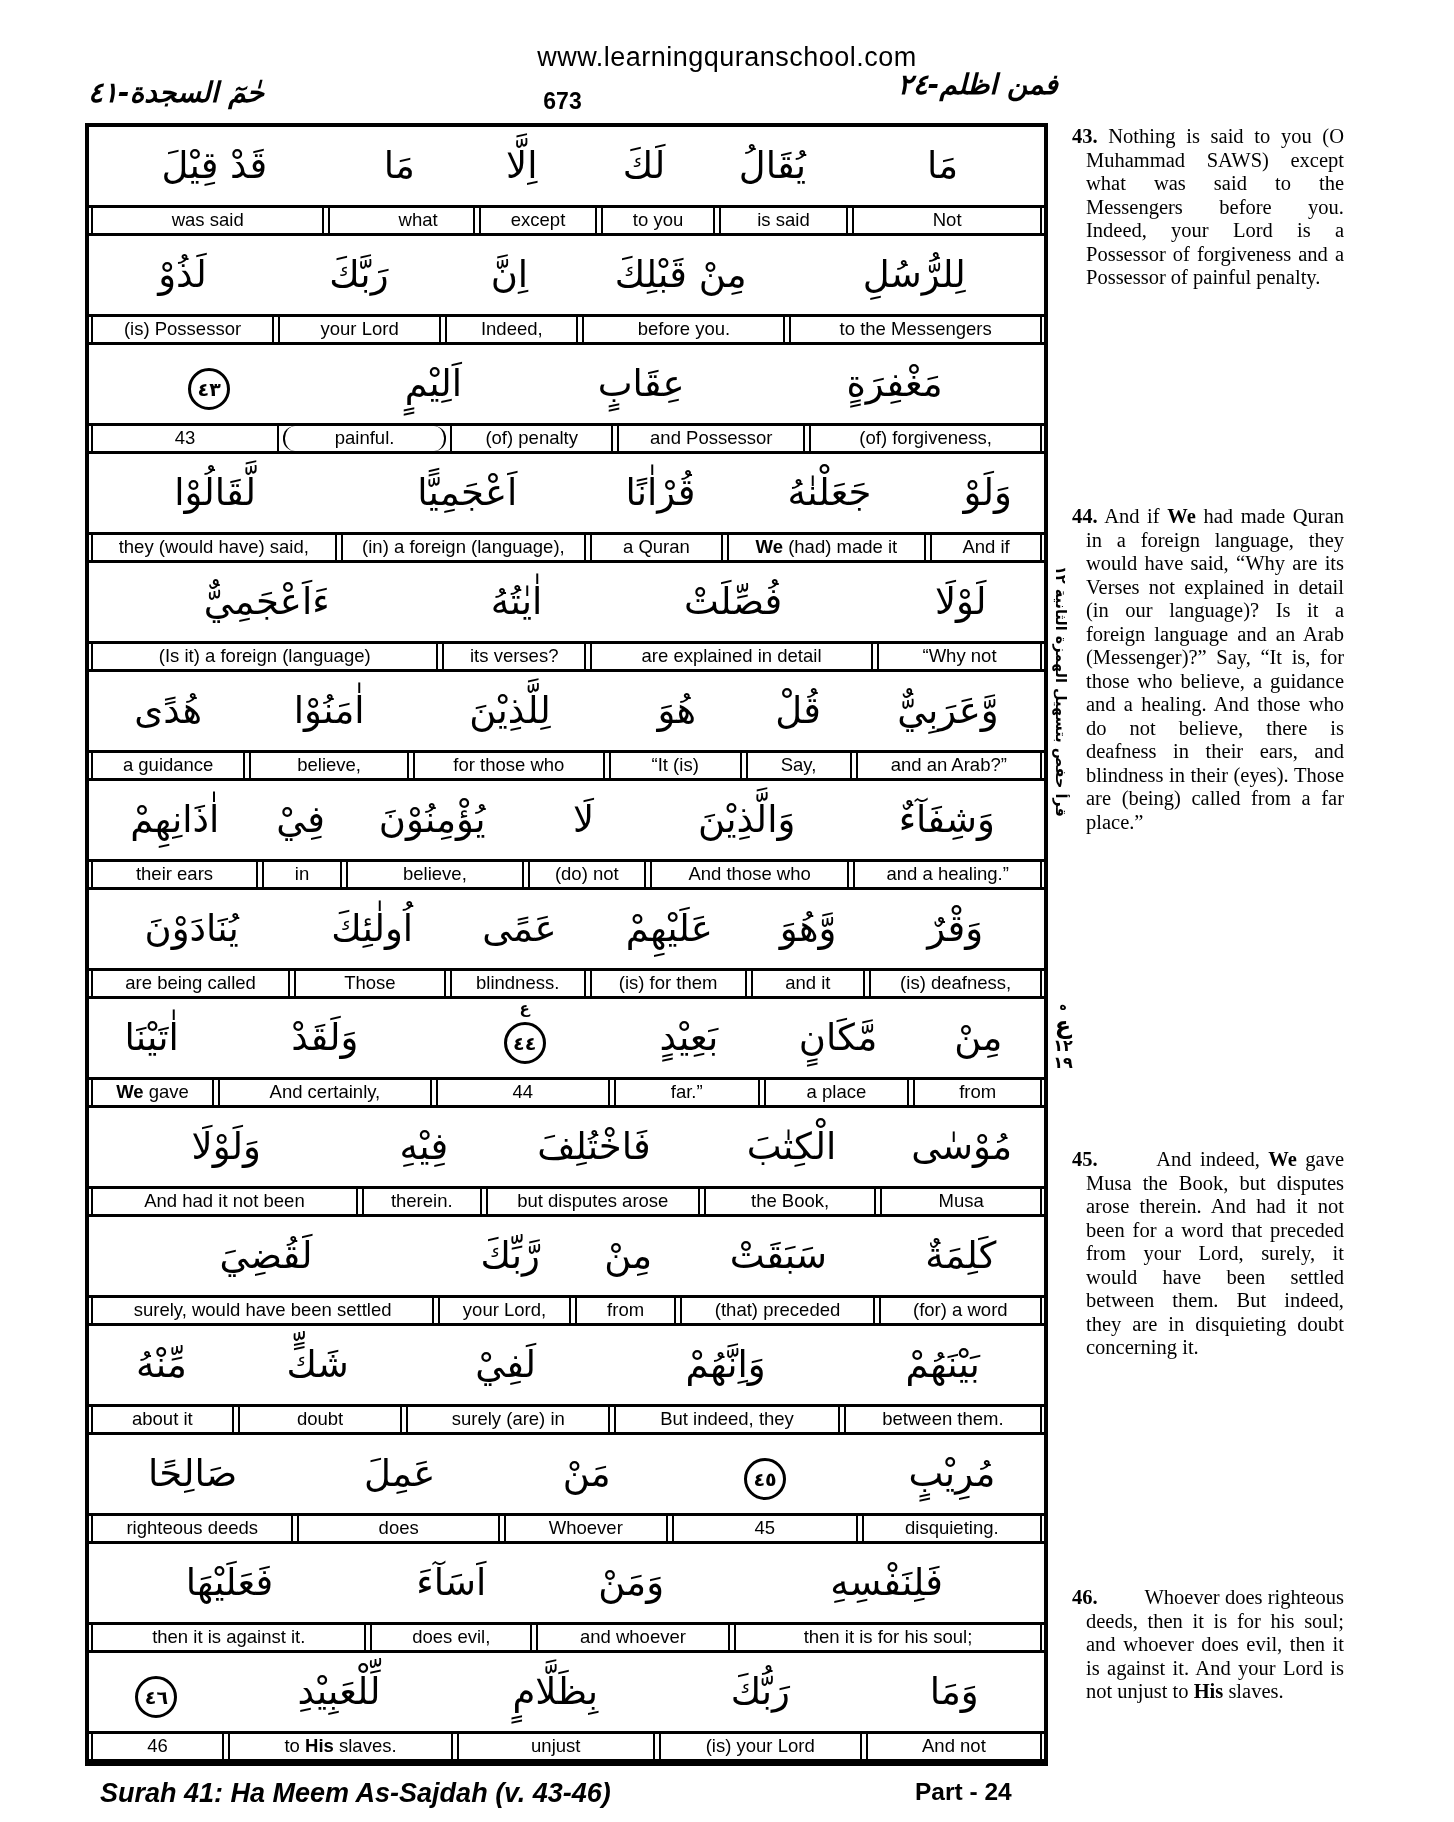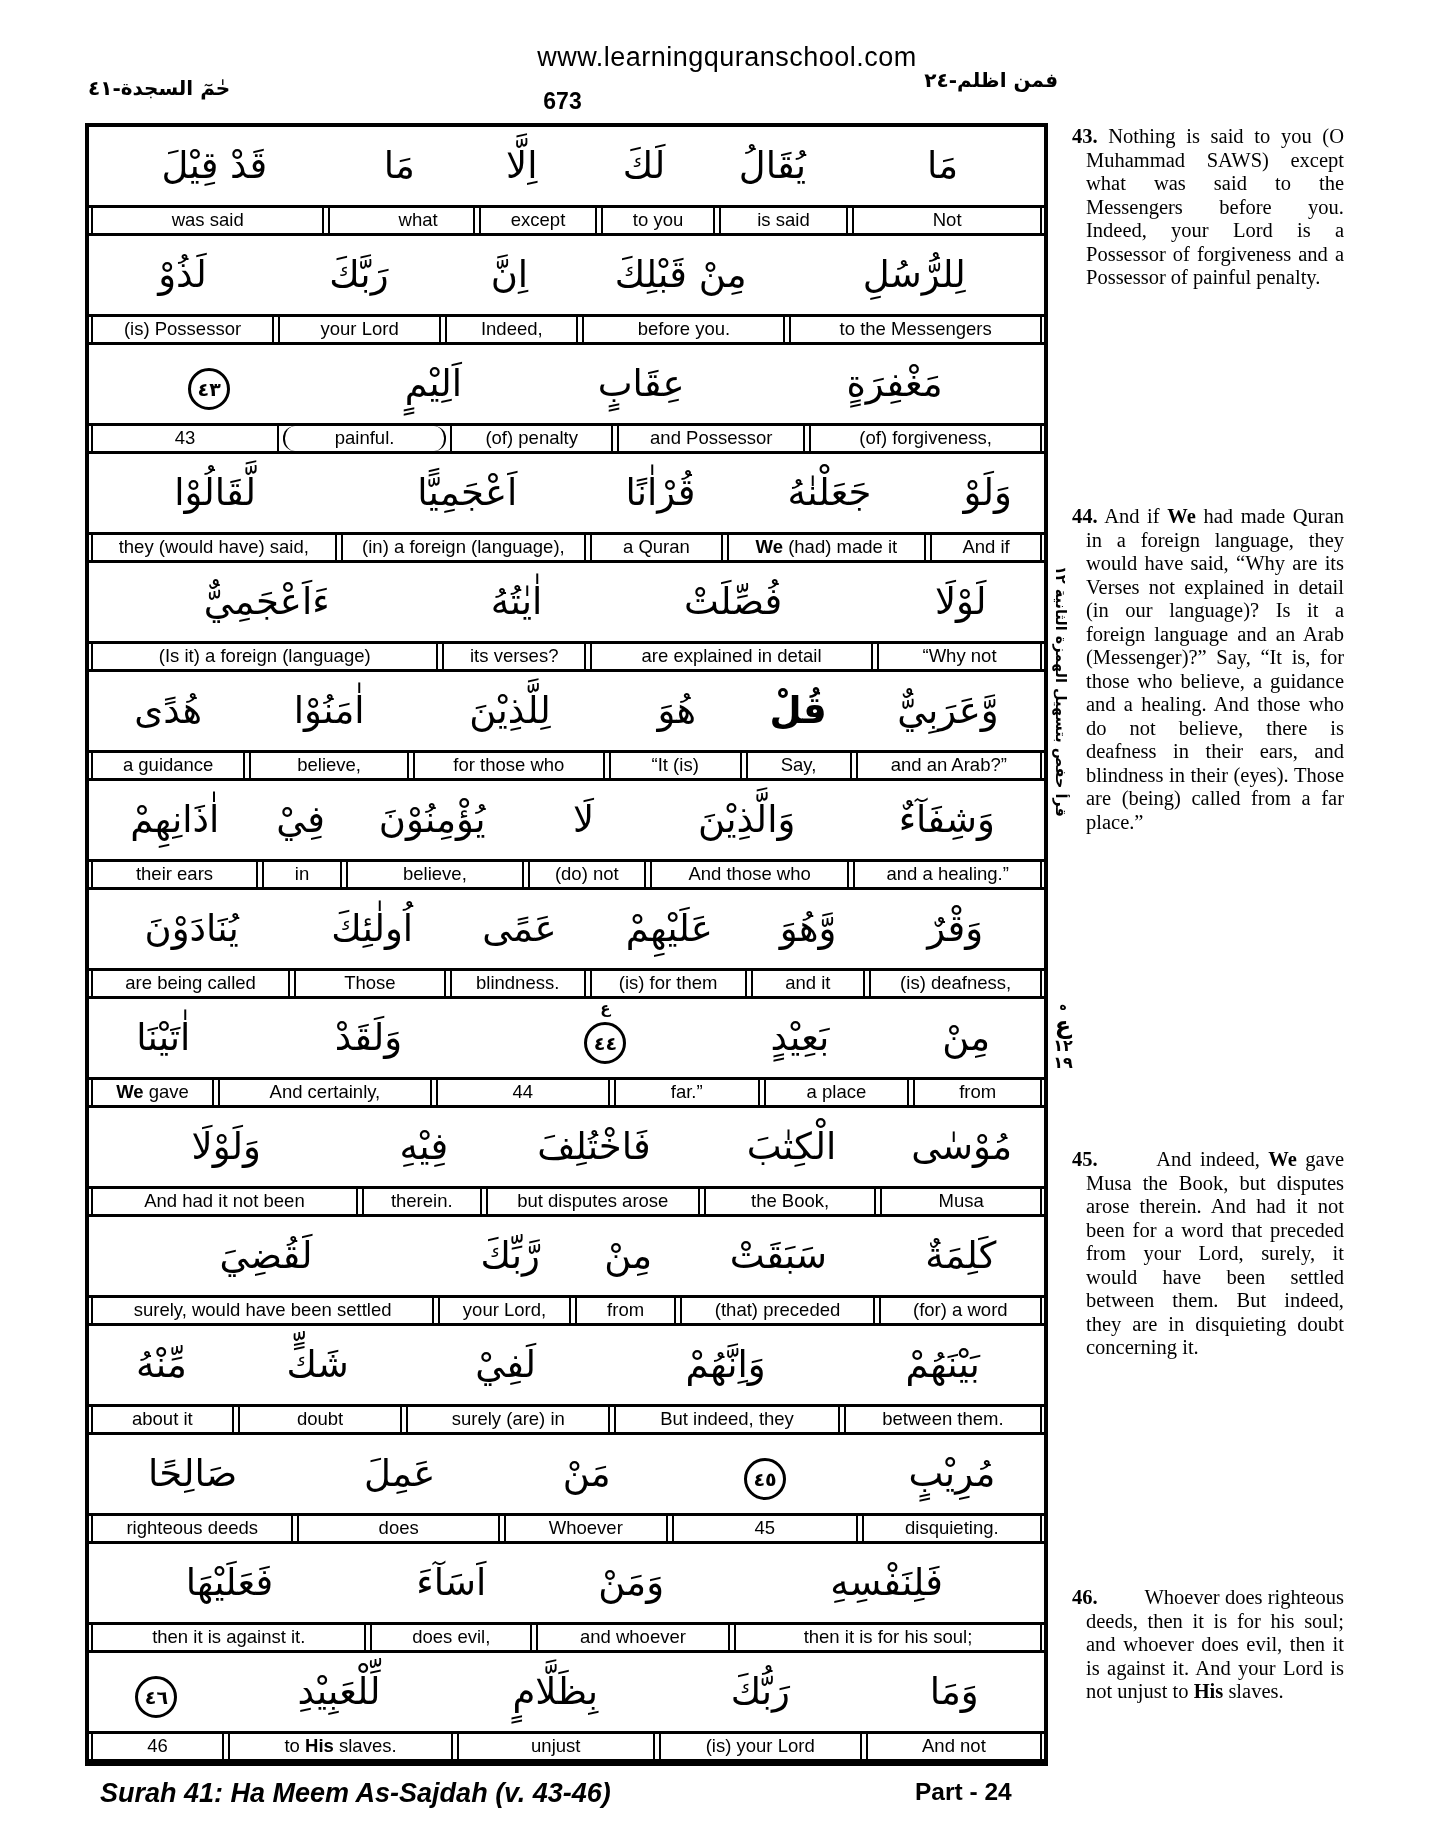--- a/index.html
+++ b/index.html
@@ -1,19 +1,19 @@
 <!DOCTYPE html>
 <html><head>
 <meta charset="utf-8">
 <style>
   html,body { margin:0; padding:0; background:#fff; }
   body { width:1454px; height:1822px; position:relative; font-family:"Liberation Sans",sans-serif; color:#000; overflow:hidden; }
 
   .website { position:absolute; top:42px; left:0; width:1454px; text-align:center; font-size:27px; letter-spacing:.5px; }
-  .hdr-ar { font-family:"DejaVu Sans",sans-serif; font-weight:bold; font-size:20px; direction:rtl; }
+  .hdr-ar { font-family:"DejaVu Sans",sans-serif; font-weight:bold; font-size:28px; direction:rtl;font-style:italic; }
   .hdr-left  { position:absolute; top:76px; left:88px; }
   .hdr-right { position:absolute; top:68px; left:820px; width:238px; text-align:right; }
   .page-num  { position:absolute; top:88px; left:85px; width:955px; text-align:center; font-weight:bold; font-size:23px; }
 
   .grid { position:absolute; left:85px; top:123px; width:955px; border:4px solid #000; background:#fff; }
   .ar-band { display:flex; direction:rtl; align-items:center; height:78px; }
   .ar-cell { flex:1 1 0; text-align:center; font-family:"DejaVu Sans",sans-serif; font-size:37px; line-height:78px; white-space:nowrap; overflow:visible; }
   .en-band { display:flex; direction:rtl; border-top:3px solid #000; border-bottom:3px solid #000; height:31px; box-sizing:border-box; }
   .en-cell { box-sizing:border-box; border-left:2.5px solid #000; border-right:2.5px solid #000; margin:0 2px; flex:1 1 0; display:flex; align-items:center; justify-content:center; overflow:hidden; background:#fff; }
   .en-text { direction:ltr; font-size:18.5px; white-space:nowrap; line-height:1; }
@@ -158,21 +158,21 @@
       </div>
       <div class="en-cell" style="flex-grow: 1.3;">
         <span class="en-text">its verses?</span>
       </div>
       <div class="en-cell" style="flex-grow: 3.2;">
         <span class="en-text">(Is it) a foreign (language)</span>
       </div>
     </div>
     <div class="ar-band">
       <div class="ar-cell" style="flex-grow: 1.7;">وَّعَرَبِيٌّ</div>
-      <div class="ar-cell" style="flex-grow: 0.95; font-weight: bold;">قُلْ</div>
+      <div class="ar-cell" style="flex-grow: 0.95;">قُلْ</div>
       <div class="ar-cell" style="flex-grow: 1.2;">هُوَ</div>
       <div class="ar-cell" style="flex-grow: 1.75;">لِلَّذِيْنَ</div>
       <div class="ar-cell" style="flex-grow: 1.45;">اٰمَنُوْا</div>
       <div class="ar-cell" style="flex-grow: 1.4;">هُدًى</div>
     </div>
     <div class="en-band">
       <div class="en-cell" style="flex-grow: 1.7;">
         <span class="en-text">and an Arab?”</span>
       </div>
       <div class="en-cell" style="flex-grow: 0.95;">
@@ -242,20 +242,21 @@
       </div>
       <div class="en-cell" style="flex-grow: 1.4;">
         <span class="en-text">Those</span>
       </div>
       <div class="en-cell" style="flex-grow: 1.85;">
         <span class="en-text">are being called</span>
       </div>
     </div>
     <div class="ar-band">
       <div class="ar-cell" style="flex-grow: 1.1;">مِنْ</div>
+      <div class="ar-cell" style="flex-grow: 1.25;">مَّكَانٍ</div>
       <div class="ar-cell" style="flex-grow: 1.25;">بَعِيْدٍ</div>
       <div class="ar-cell" style="flex-grow: 1.5;"><span class="circle-wrap"><span class="circle-mark">ع</span><span class="circle">٤٤</span></span></div>
       <div class="ar-cell" style="flex-grow: 1.85;">وَلَقَدْ</div>
       <div class="ar-cell" style="flex-grow: 1.05;">اٰتَيْنَا</div>
     </div>
     <div class="en-band">
       <div class="en-cell" style="flex-grow: 1.1;">
         <span class="en-text">from</span>
       </div>
       <div class="en-cell" style="flex-grow: 1.25;">

